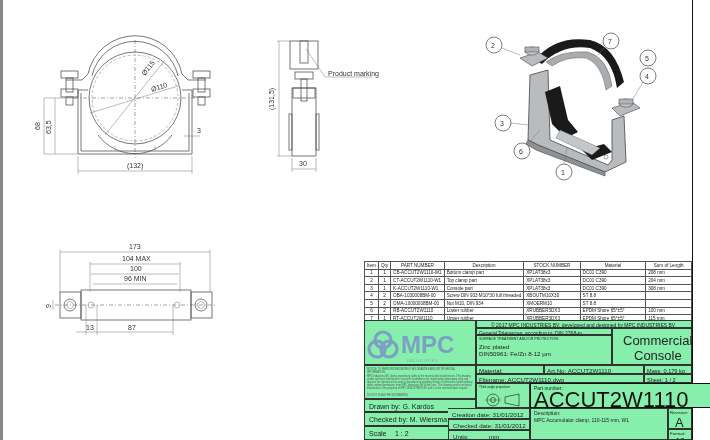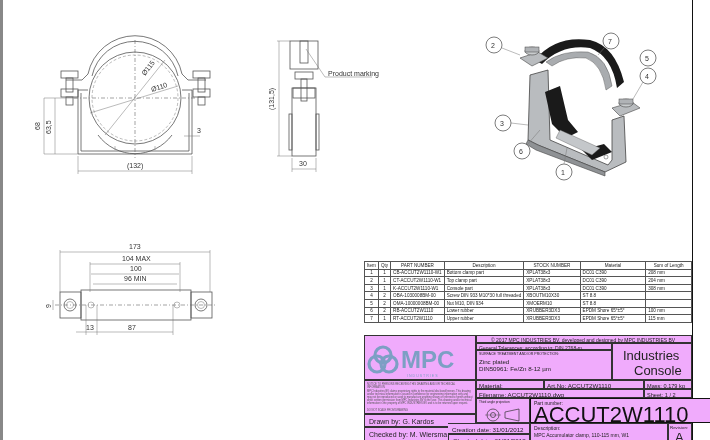--- a/index.html
+++ b/index.html
@@ -14,21 +14,21 @@
   .thin { stroke: #777; fill: none; stroke-width: 0.5; }
   .dash { stroke: #666; fill: none; stroke-width: 0.6; stroke-dasharray: 4 2 1 2; }
 
   
   .bom { position: absolute; left: 364px; top: 261px; width: 328px; border-collapse: collapse; font-size: 4.6px; }
   .bom td, .bom th { border: 0.6px solid #555; padding: 0 2px; height: 7.6px; white-space: nowrap; font-weight: normal; text-align: left; }
   .bom th { text-align: center; }
   .bom td.c { text-align: center; }
 
   
-  .tb { position: absolute; border: 0.6px solid #333; background: #f0abfc; margin-top: 15px; }
+  .tb { position: absolute; border: 0.6px solid #333; background: #86efac; }
   .tb-text { position: absolute; white-space: nowrap; }
   .s5 { font-size: 5px; }
   .s6 { font-size: 6.2px; }
   .s7 { font-size: 7px; }
   .s14 { font-size: 13px; }
   .s22 { font-size: 22px; }
   .bold-frame { border: 1.3px solid #111; }
   .fine { font-size: 2.6px; color: #555; line-height: 3px; }
 </style>
 </head>
@@ -307,21 +307,21 @@
     <span class="tb-text s5" style="left:2px; top:1px;">General Tolerances: according to: DIN 2768-m.</span>
   </div>
 
   <div class="tb" style="left:476px; top:335px; width:136px; height:30px;">
     <span class="tb-text" style="left:2px; top:1px; font-size:3.6px;">SURFACE TREATMENT AND/OR PROTECTION:</span>
     <span class="tb-text s6" style="left:2px; top:7px;">Zinc plated</span>
     <span class="tb-text s6" style="left:2px; top:14px;">DIN50961: Fe/Zn 8-12 µm</span>
   </div>
 
   <div class="tb" style="left:612px; top:328px; width:80px; height:37px;">
-    <span class="tb-text s14" style="left:10px; top:4px;">Industries</span>
+    <span class="tb-text s14" style="left:10px; top:4px;">Commercial</span>
     <span class="tb-text s14" style="left:21px; top:19px;">Console</span>
   </div>
 
   <div class="tb" style="left:364px; top:365px; width:112px; height:34px; overflow:hidden; padding:2px;">
     <div class="fine">NOTICE TO PERSONS RECEIVING THIS DRAWING AND/OR TECHNICAL INFORMATION</div>
     <div class="fine" style="margin-top:1px;">MPC Industries BV claims proprietary rights to the material disclosed hereon. This drawing and/or technical information is issued in confidence for engineering information only and may not be reproduced or used to manufacture anything shown or referred to herein without direct written permission from MPC Industries BV to the user. This drawing and/or technical information is the property of MPC INDUSTRIES BV and is to be returned upon request.</div>
     <div class="fine" style="position:absolute; bottom:1px;">DO NOT SCALE FROM DRAWING</div>
   </div>
 
   <div class="tb" style="left:476px; top:365px; width:68px; height:9px;">

